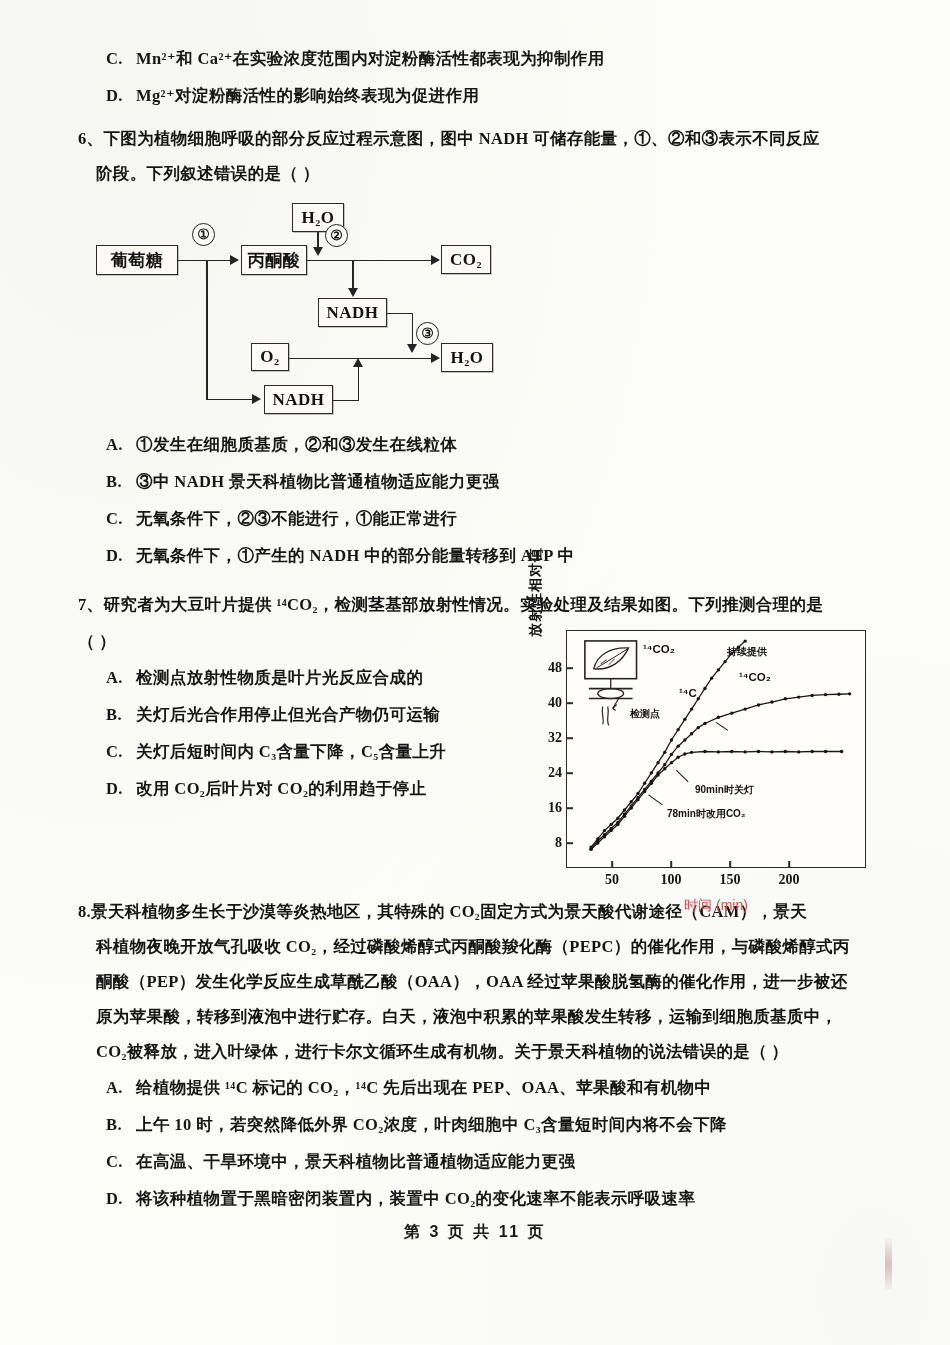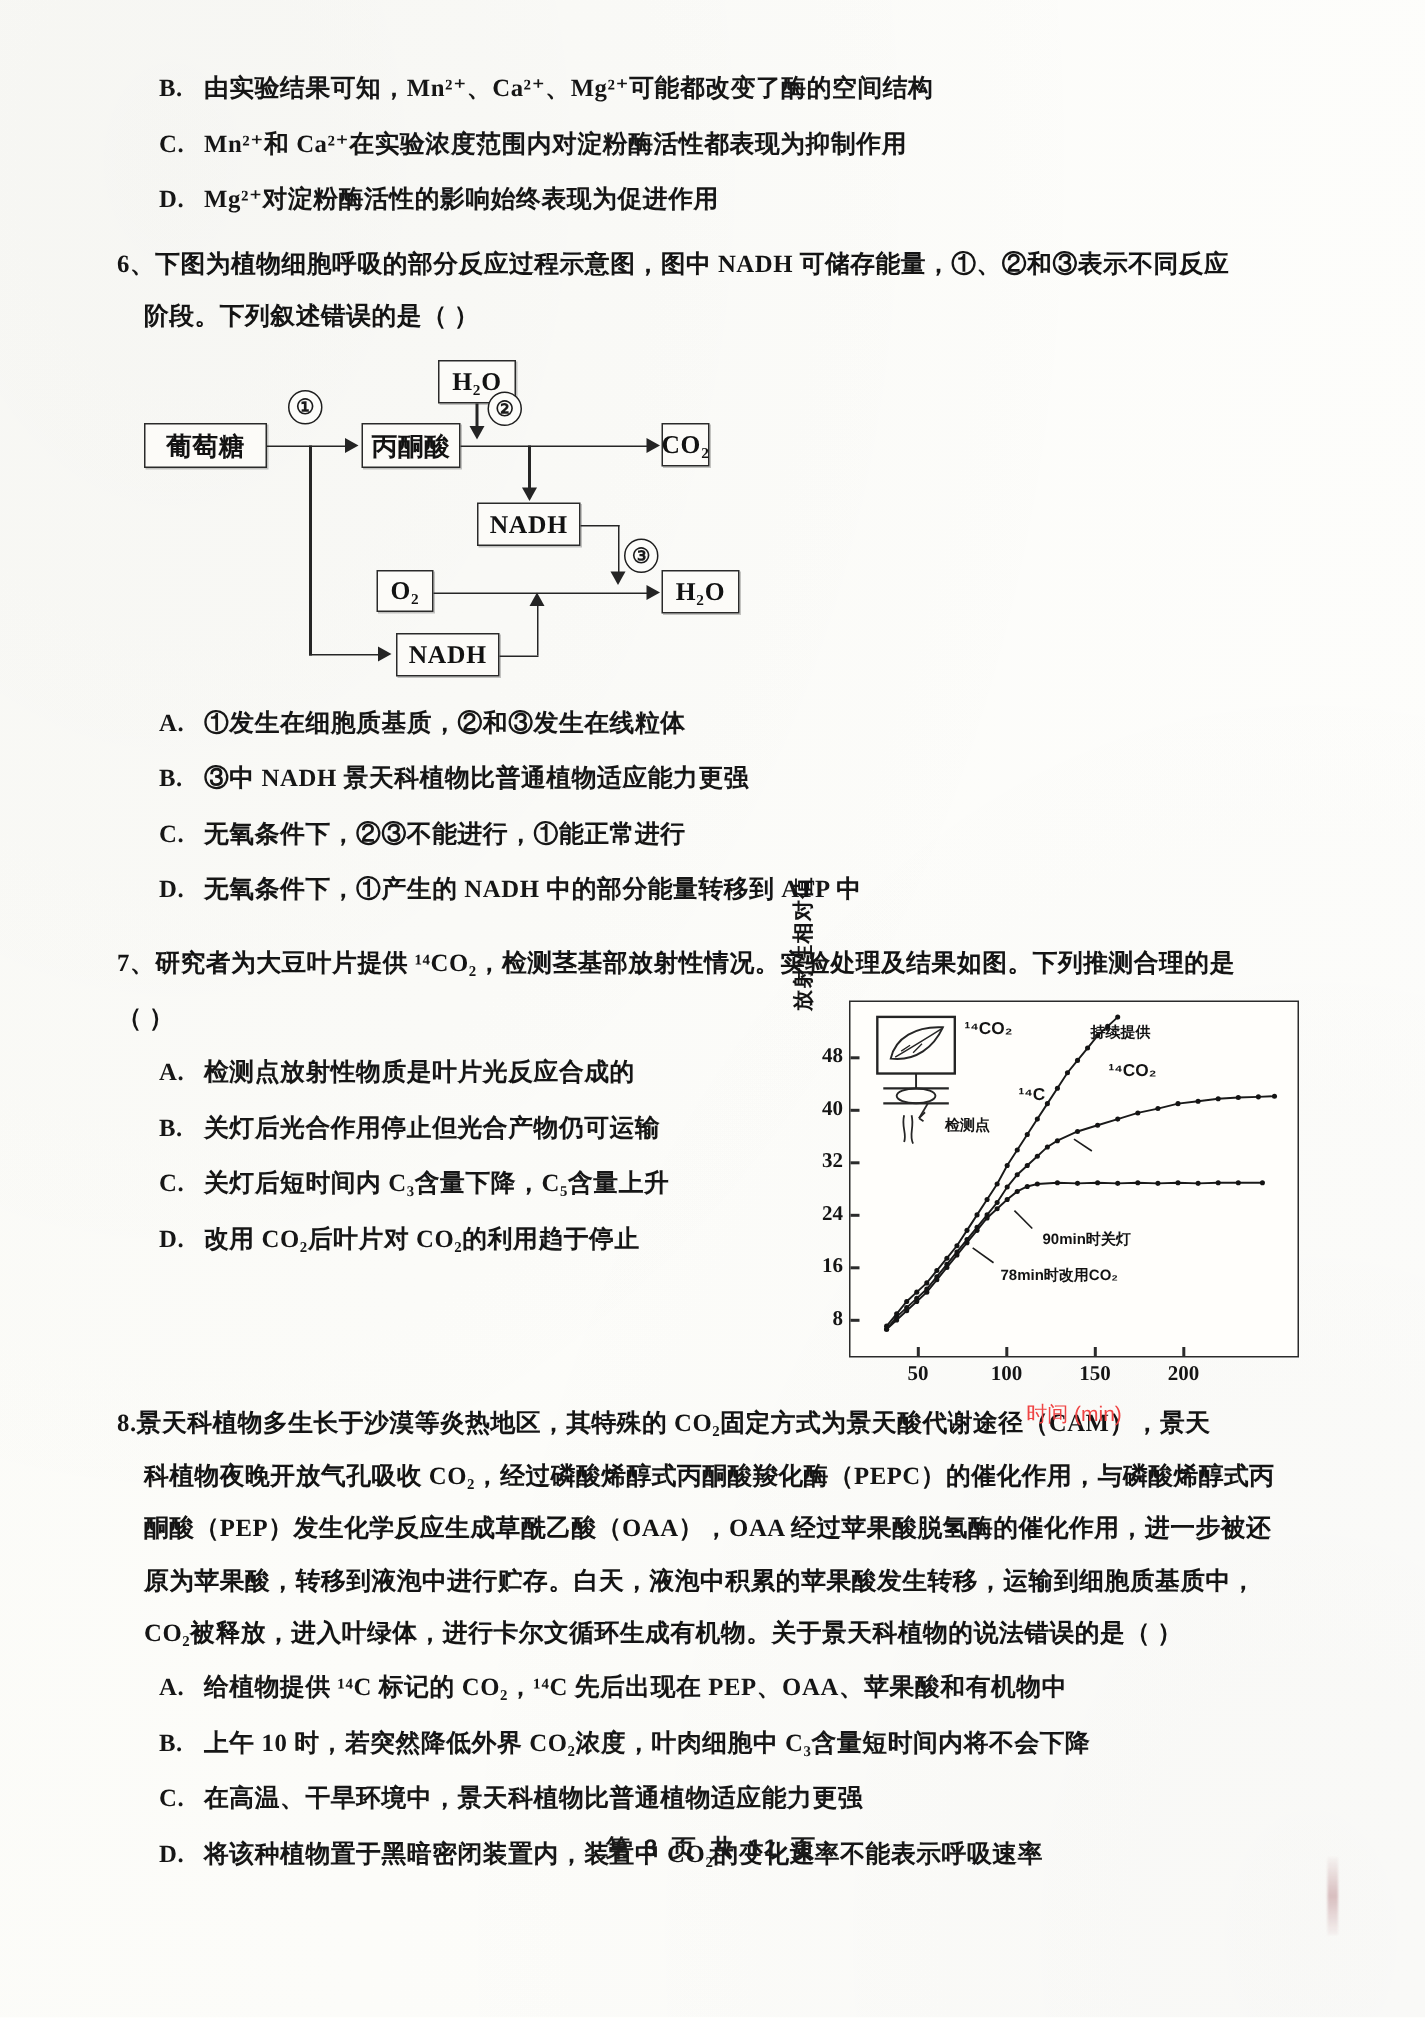--- a/index.html
+++ b/index.html
@@ -243,39 +243,38 @@
 </head>
 <body>
 
 <div class="page">
   <div class="scan-noise"></div>
   <div class="scan-mark"></div>
 
   <div class="content">
 
     <div class="opt-list">
-      <p class="opt-line"><span class="opt-label">B.</span><span>由实验结果可知，Mn²⁺、Ca²⁺、Mg²⁺可能都改变了酶的空间结构</span></p>
       <p class="opt-line"><span class="opt-label">C.</span><span>Mn²⁺和 Ca²⁺在实验浓度范围内对淀粉酶活性都表现为抑制作用</span></p>
       <p class="opt-line"><span class="opt-label">D.</span><span>Mg²⁺对淀粉酶活性的影响始终表现为促进作用</span></p>
     </div>
 
     <div class="q-stem">
       <span>6、</span><span>下图为植物细胞呼吸的部分反应过程示意图，图中 NADH 可储存能量，①、②和③表示不同反应</span>
       <span class="cont">阶段。下列叙述错误的是（    ）</span>
     </div>
 
     <div class="flow-wrap">
 
       <div class="fbox cn" style="left:0px; top:42px; width:82px; height:30px;">葡萄糖</div>
 
       <div class="fbox cn" style="left:145px; top:42px; width:66px; height:30px;">丙酮酸</div>
 
       <div class="fbox en" style="left:196px; top:0px; width:52px; height:29px;">H₂O</div>
 
-      <div class="fbox en" style="left:345px; top:42px; width:32px; height:29px;">CO₂</div>
+      <div class="fbox en" style="left:345px; top:42px; width:50px; height:29px;">CO₂</div>
 
       <div class="fbox en" style="left:222px; top:95px; width:69px; height:29px;">NADH</div>
 
       <div class="fbox en" style="left:155px; top:140px; width:38px; height:28px;">O₂</div>
 
       <div class="fbox en" style="left:345px; top:140px; width:52px; height:29px;">H₂O</div>
 
       <div class="fbox en" style="left:168px; top:182px; width:69px; height:29px;">NADH</div>
 
       <div class="fline h" style="left:82px; top:56.5px; width:54px;"></div>

